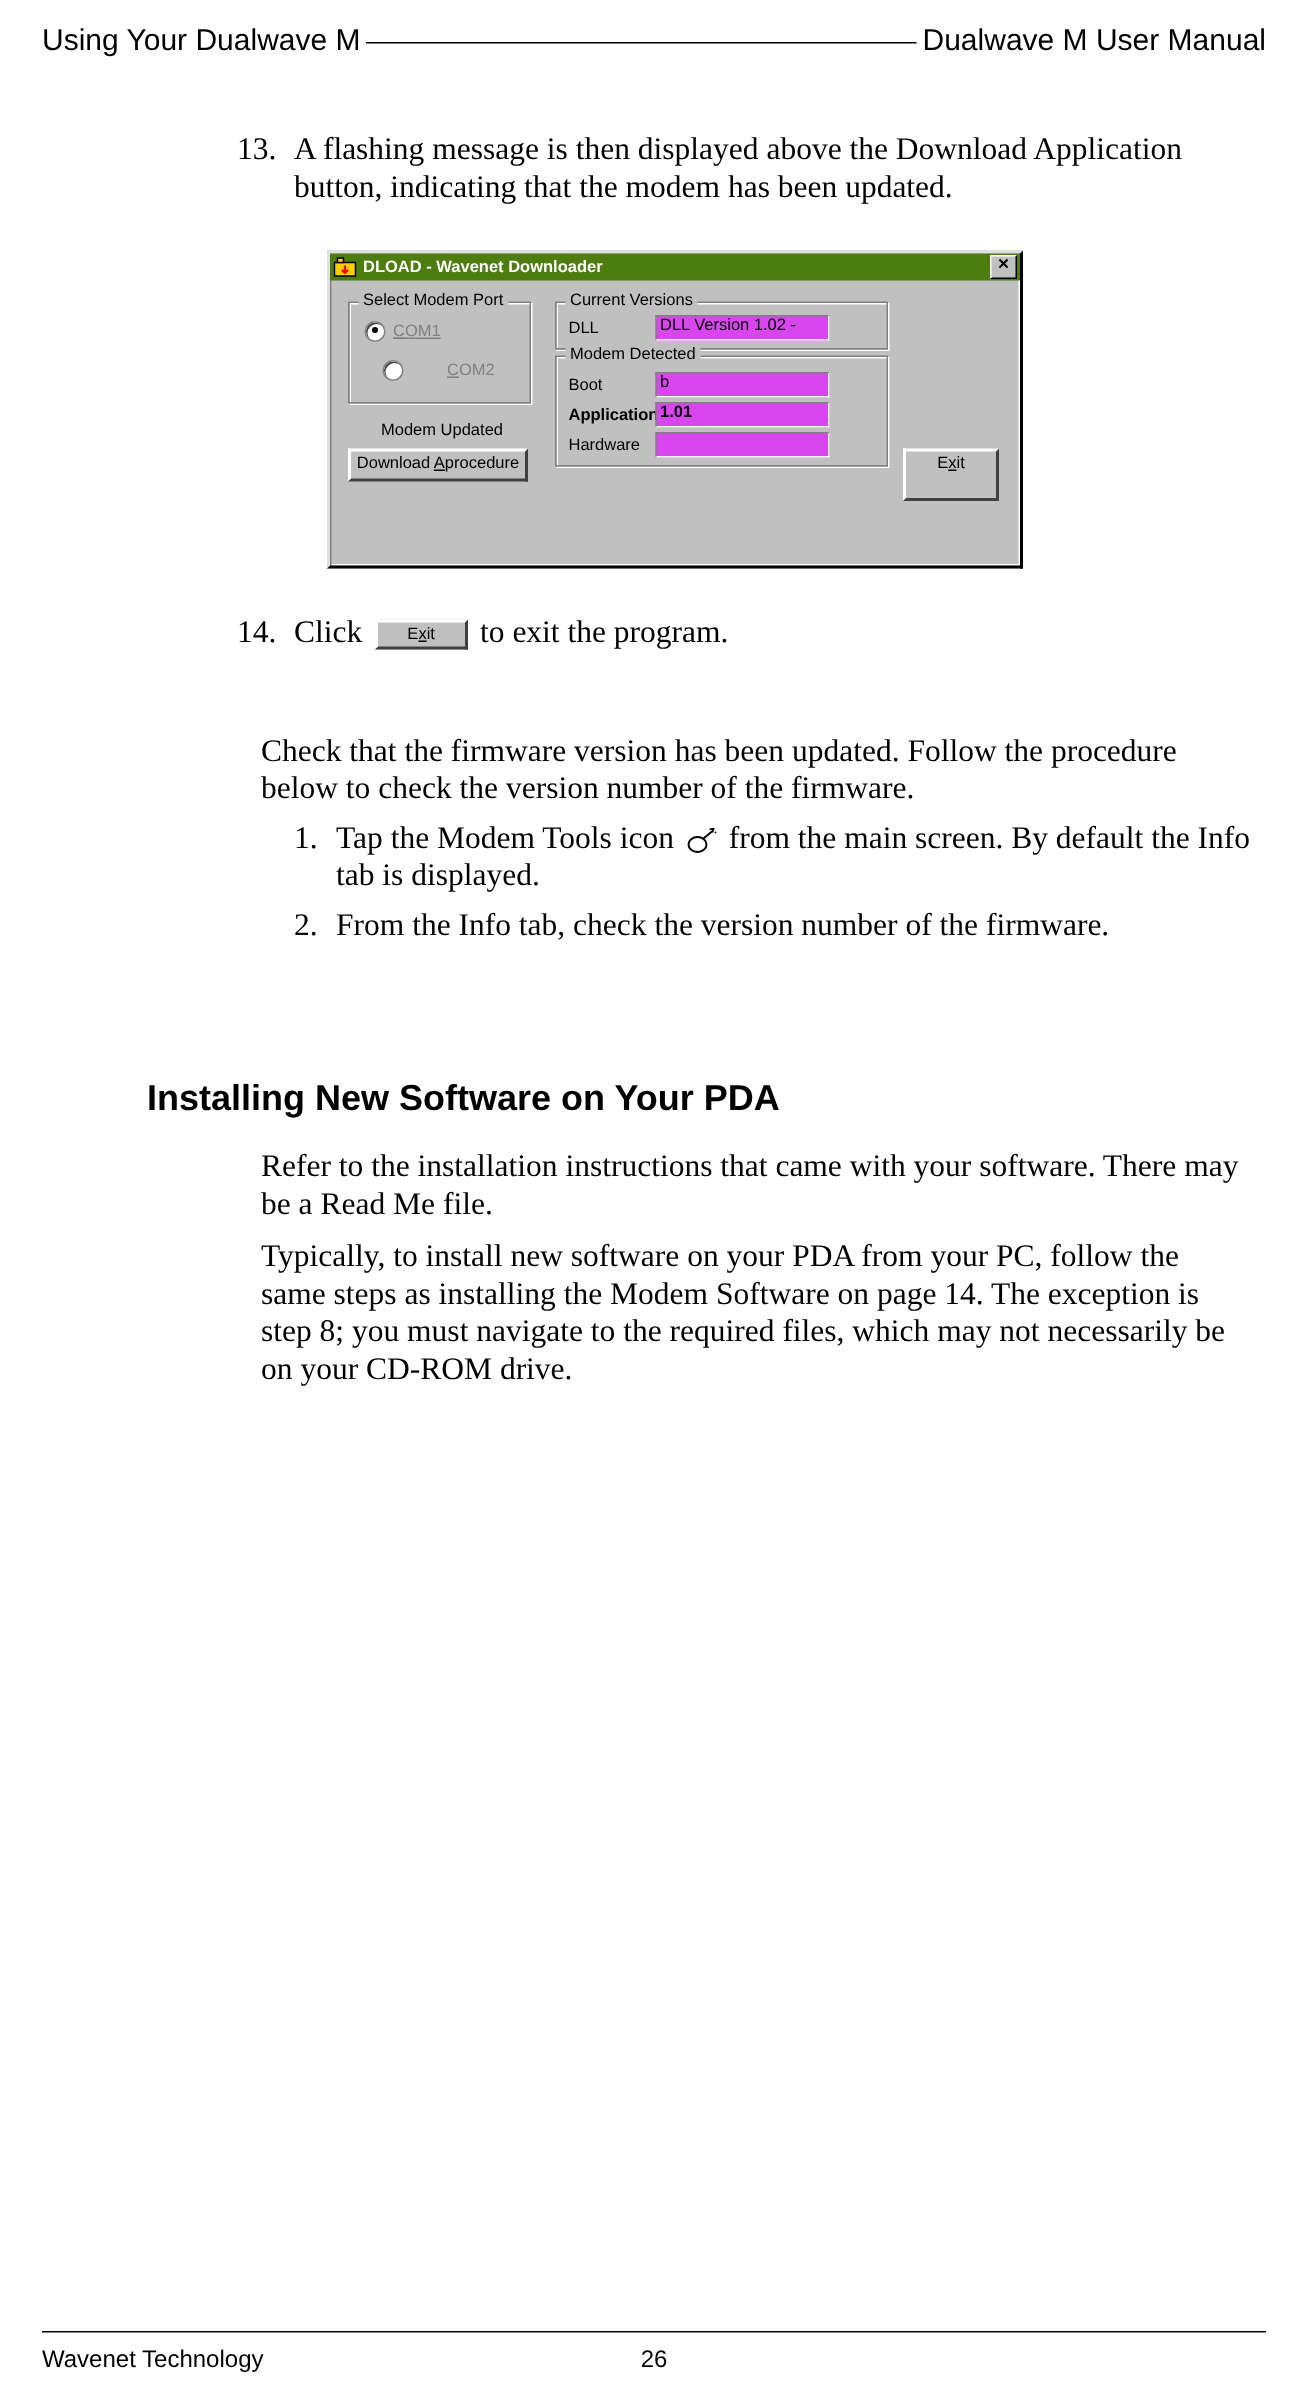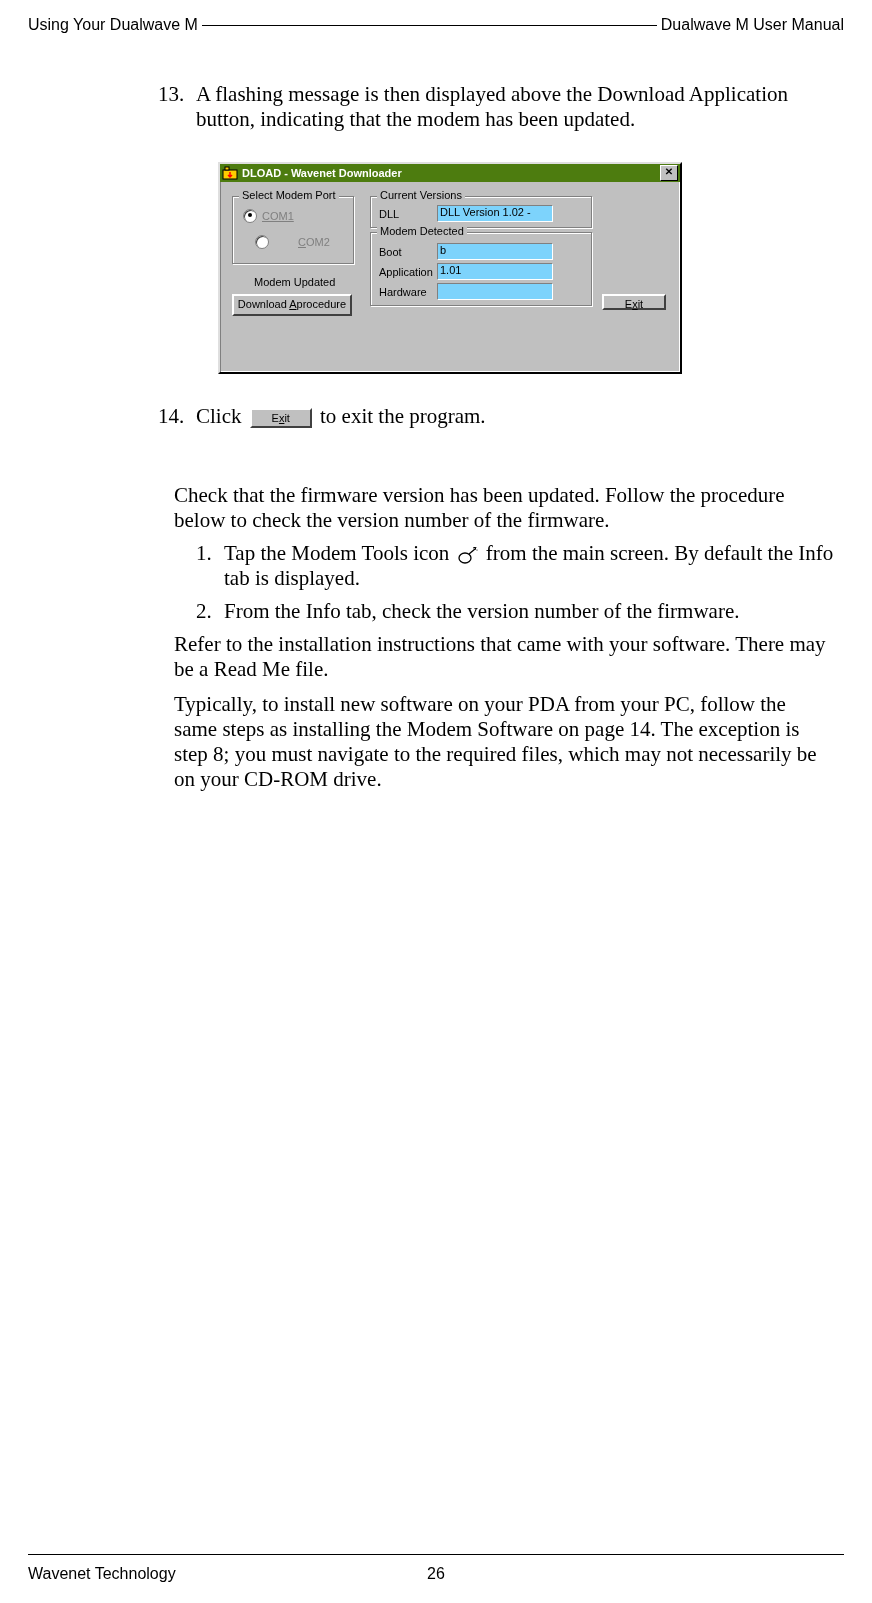--- a/index.html
+++ b/index.html
@@ -12,21 +12,21 @@
     width: 872px;
   }
   .page {
     padding: 16px 28px 20px 28px;
     box-sizing: border-box;
     min-height: 1603px;
     position: relative;
   }
   .header {
     font-family: Arial, Helvetica, sans-serif;
-    font-size: 16px;
+    font-size: 20px;
     display: flex;
     align-items: baseline;
     margin-bottom: 48px;
   }
   .header-left { white-space: nowrap; }
   .header-line {
     flex: 1;
     border-bottom: 1px solid #000;
     margin: 0 4px;
     position: relative;
@@ -178,34 +178,34 @@
   .r1 { left: 10px; top: 12px; text-decoration: underline; }
   .r2 { left: 22px; top: 38px; gap: 24px; }
 
   .field-row {
     position: absolute;
     display: flex; align-items: center;
     font-size: 11px;
   }
   .field-row .flabel { width: 58px; }
   .field-row .finput {
-    background: #7dd3fc;
+    background: #d946ef;
     border-top: 1px solid #808080;
     border-left: 1px solid #808080;
     border-right: 1px solid #fff;
     border-bottom: 1px solid #fff;
     width: 110px; height: 15px;
     padding: 0 2px;
     font-size: 11px;
     overflow: hidden;
     white-space: nowrap;
   }
   .fr-dll  { left: 8px; top: 8px; }
   .fr-boot { left: 8px; top: 10px; }
-  .fr-app  { left: 8px; top: 30px; }
+  .fr-app  { left: 8px; top: 30px; font-weight: bold; }
   .fr-hw   { left: 8px; top: 50px; }
 
   .status-text {
     position: absolute;
     left: 34px; top: 94px;
     font-size: 11px;
   }
   .winbtn {
     position: absolute;
     background: #c0c0c0;
@@ -213,21 +213,21 @@
     border-left: 2px solid #fff;
     border-right: 2px solid #404040;
     border-bottom: 2px solid #404040;
     font-size: 11px;
     text-align: center;
     padding: 2px 0;
     box-sizing: border-box;
   }
   .winbtn .u { text-decoration: underline; }
   .btn-dl { left: 12px; top: 112px; width: 120px; height: 22px; }
-  .btn-exit { right: 14px; top: 112px; width: 64px; height: 16px; }
+  .btn-exit { right: 14px; top: 112px; width: 64px; height: 35px; }
 
   .u { text-decoration: underline; }
 </style>
 </head>
 <body>
 
 <div class="page">
 
   <div class="header">
     <span class="header-left">Using Your Dualwave M</span>
@@ -331,20 +331,21 @@
           <span> from the main screen. By default the Info tab is displayed.</span>
         </div>
       </div>
       <div class="nl-item">
         <div class="nl-num">2.</div>
         <div class="nl-body">From the Info tab, check the version number of the firmware.</div>
       </div>
     </div>
   </div>
 
+  <div class="section-title">Installing New Software on Your PDA</div>
   <div class="sec-para">Refer to the installation instructions that came with your software. There may be a Read Me file.</div>
   <div class="sec-para">Typically, to install new software on your PDA from your PC, follow the same steps as installing the Modem Software on page 14. The exception is step 8; you must navigate to the required files, which may not necessarily be on your CD-ROM drive.</div>
 
   <div class="footer">
     <span>Wavenet Technology</span>
     <span class="pg">26</span>
     <span></span>
   </div>
 </div>
 

